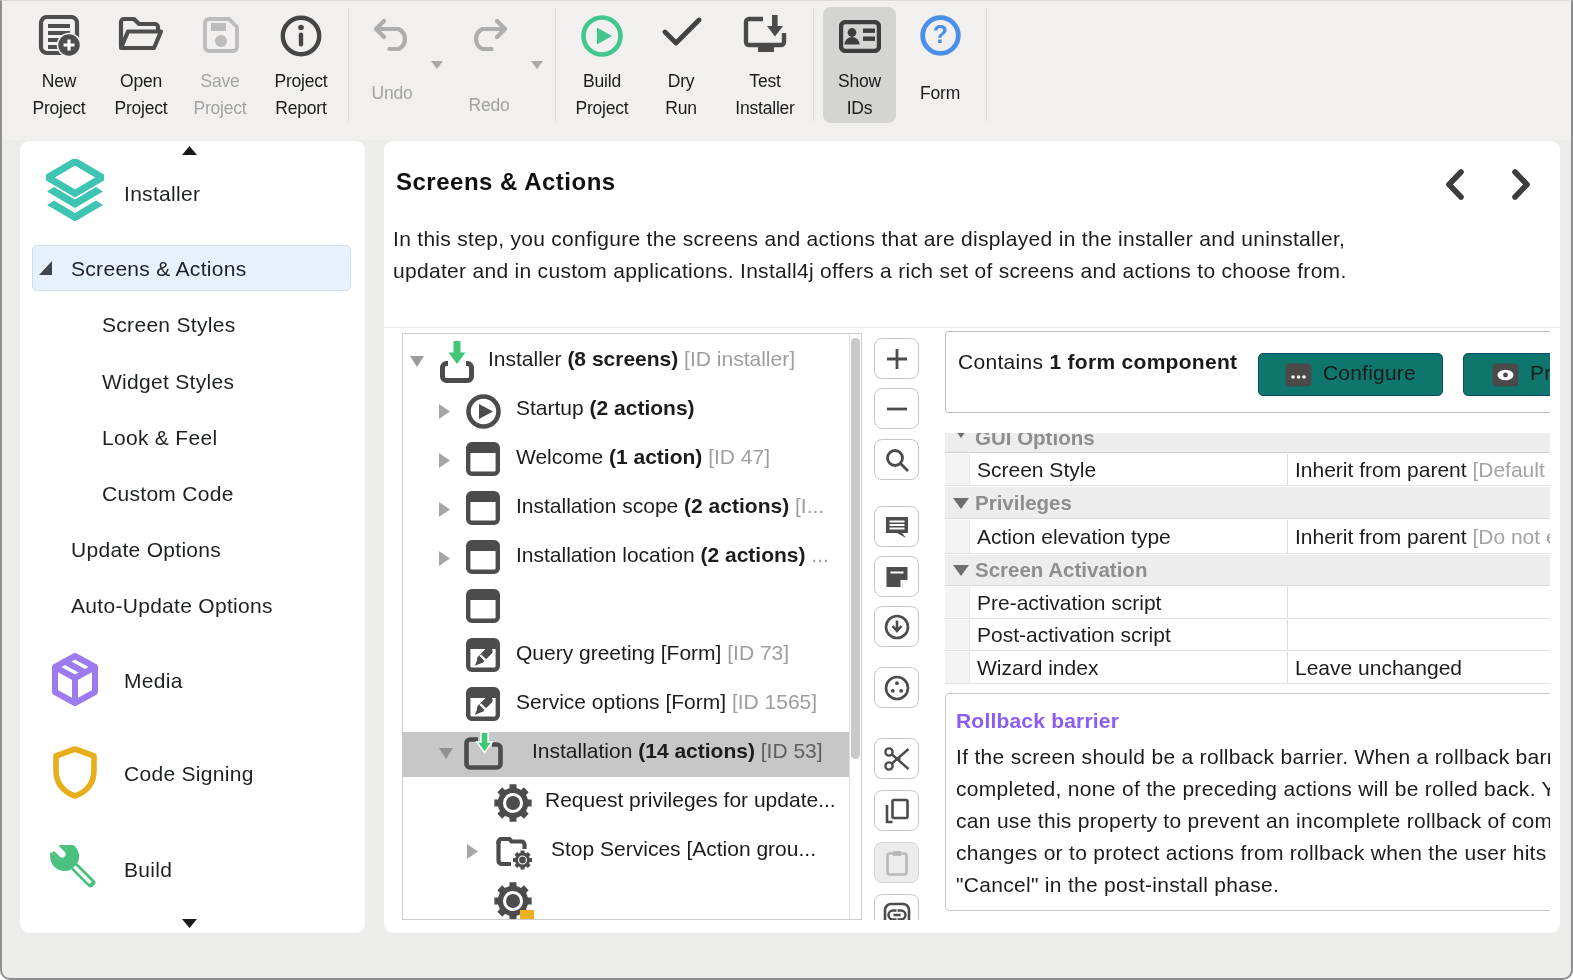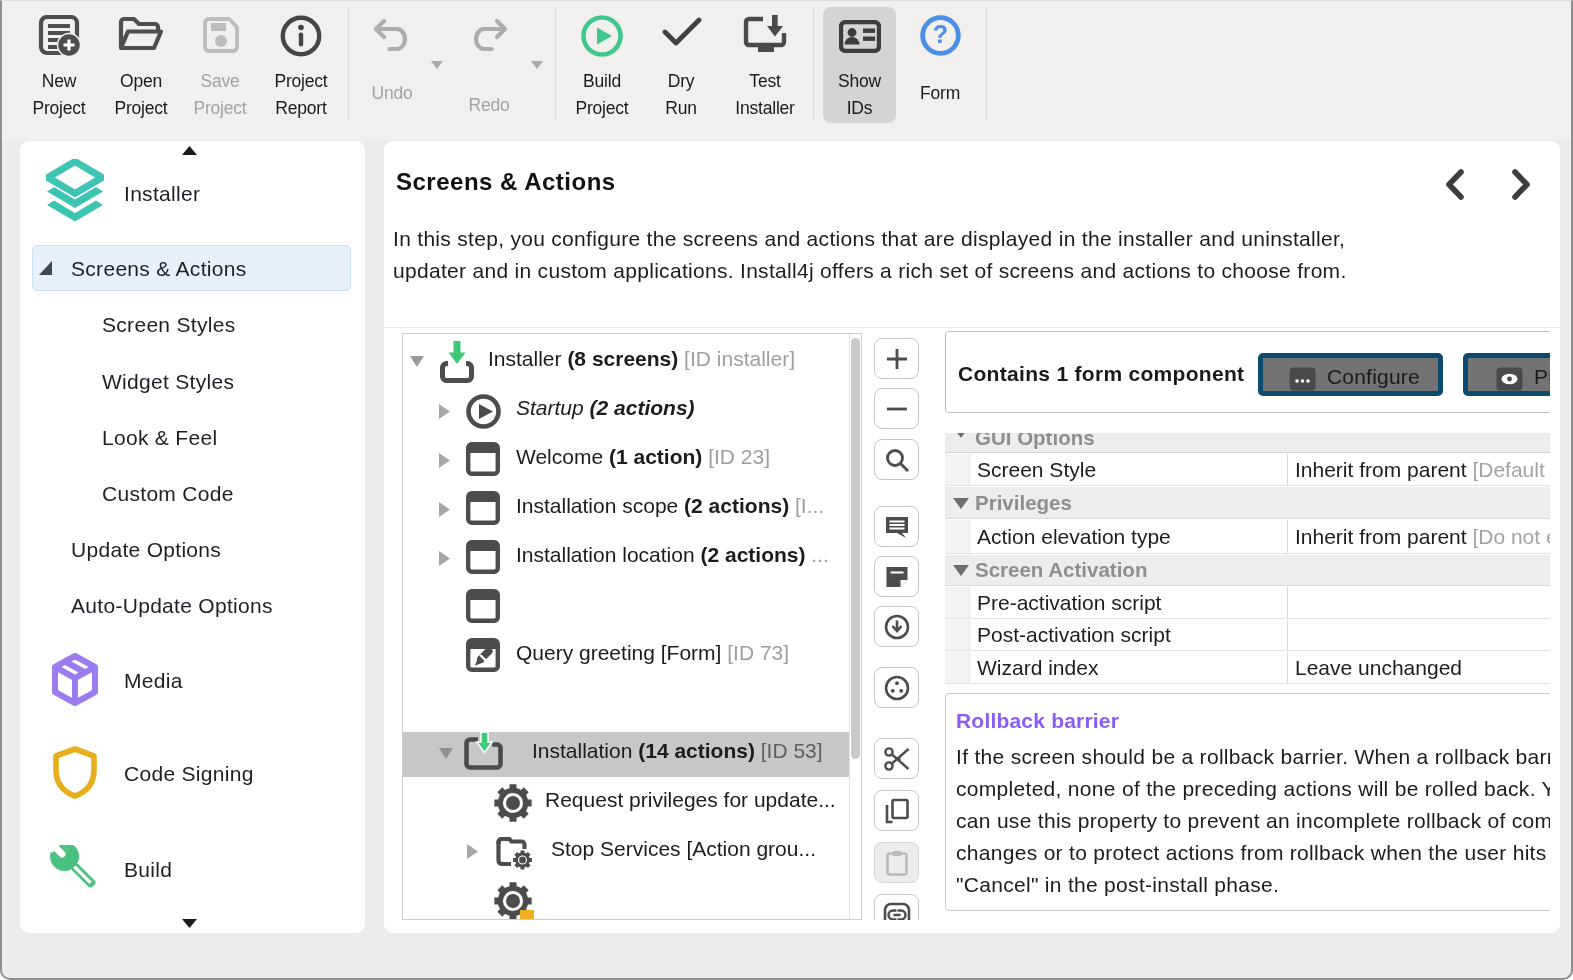--- a/index.html
+++ b/index.html
@@ -17,21 +17,21 @@
 .snav { position:absolute; font-size:21px; color:#1d2025; letter-spacing:0.3px; white-space:nowrap; }
 #mainp { position:absolute; left:382px; top:140px; width:1176px; height:792px; background:#fff; border-radius:9px; overflow:hidden; }
 #treebox { position:absolute; left:18px; top:192px; width:460px; height:587px; border:1px solid #cccccc; overflow:hidden; background:#fff;}
 .trow { position:absolute; left:0; width:446px; height:49px; }
 .tlab { position:absolute; font-size:21px; color:#1c1c1c; white-space:nowrap; letter-spacing:0; top:50%; transform:translateY(-52%); margin-top:-4px; }
 .gray { color:#9e9e9e; }
 .exp { position:absolute; }
 .vbtn { position:absolute; left:0; width:45px; height:41px; background:#fff; border:1.5px solid #c5c5c5; border-radius:8px; }
 .vbtn svg { position:absolute; left:50%; top:50%; transform:translate(-50%,-50%); }
 #rightcol { position:absolute; left:561px; top:190px; width:605px; height:602px; overflow:hidden; }
-.pbtn { position:absolute; height:43px; background:#737373; border:5px solid #0c4a6e; border-radius:5px; }
+.pbtn { position:absolute; height:43px; background:#0f766e; border:1px solid #0c4a6e; border-radius:5px; }
 .prow { position:absolute; left:0; width:700px; }
 .plab { position:absolute; left:33px; top:50%; transform:translateY(-50%); font-size:21px; color:#1d1d1d; letter-spacing:0; white-space:nowrap;}
 .pval { position:absolute; left:351px; top:50%; transform:translateY(-50%); font-size:21px; color:#1d1d1d; letter-spacing:0; white-space:nowrap;}
 .phdr { position:absolute; left:31px; top:50%; transform:translateY(-50%); font-size:20.5px; font-weight:bold; color:#8e8e8e; letter-spacing:0; white-space:nowrap;}
 .ptri { position:absolute; left:9px; width:0; height:0; border-left:8px solid transparent; border-right:8px solid transparent; border-top:11px solid #6e6e6e; }
 .gutter { position:absolute; left:0; top:0; width:26px; height:100%; background:#f3f3f3; border-right:1px solid #e7e7e7; }
 .colsep { position:absolute; left:343px; top:0; width:1px; height:100%; background:#d9d9d9; }
 .dline { white-space:nowrap; font-size:21px; color:#1c1c1c; letter-spacing:0.3px; line-height:32px; }
 </style>
 </head>
@@ -220,40 +220,40 @@
           </svg>
         <svg class="exp" style="left:37px; top:3px;" width="34" height="42" viewBox="0 0 34 42">
           <rect x="2.5" y="22.5" width="29" height="17" rx="4" fill="none" stroke="#4c4c4c" stroke-width="5"></rect>
           <rect x="8" y="19" width="18" height="7" fill="#fff"></rect>
           <rect x="13.5" y="0" width="7" height="13" fill="#3ec878"></rect>
           <path d="M8.5 11.5 h17 L17 23 z" fill="#3ec878"></path>
         </svg>
         <div class="tlab" style="left:85px;">Installer <b>(8 screens)</b><span class="gray"> [ID installer]</span></div>
       </div>
 
-      <div class="trow" style="top:53px;font-style:italic;">
+      <div class="trow" style="top:53px;">
         <svg class="exp" style="left:36px; top:17px;" width="11" height="15" viewBox="0 0 11 15">
             <path d="M0 0 V15 L11 7.5 z" fill="#a6a6a6"></path>
           </svg>
         <svg class="exp" style="left:63px; top:7px;" width="35" height="35" viewBox="0 0 35 35">
           <circle cx="17.5" cy="17.5" r="15" fill="none" stroke="#4c4c4c" stroke-width="4.6"></circle>
           <path d="M13 10 L27 17.5 L13 25 z" fill="#4c4c4c"></path>
         </svg>
         <div class="tlab" style="left:113px;">Startup <b>(2 actions)</b></div>
       </div>
 
       <div class="trow" style="top:102px;">
         <svg class="exp" style="left:36px; top:17px;" width="11" height="15" viewBox="0 0 11 15">
             <path d="M0 0 V15 L11 7.5 z" fill="#a6a6a6"></path>
           </svg>
         <svg class="exp" style="left:63px; top:6px;" width="34" height="34" viewBox="0 0 34 34">
           <rect x="2.2" y="2.2" width="29.6" height="29.6" rx="3.6" fill="none" stroke="#4c4c4c" stroke-width="4.4"></rect>
           <path d="M2 11 V6.5 A4.5 4.5 0 0 1 6.5 2 h21 A4.5 4.5 0 0 1 32 6.5 V11 z" fill="#4c4c4c"></path>
         </svg>
-        <div class="tlab" style="left:113px;">Welcome <b>(1 action)</b><span class="gray"> [ID 23]</span></div>
+        <div class="tlab" style="left:113px;">Welcome <b>(1 action)</b><span class="gray"> [ID 47]</span></div>
       </div>
 
       <div class="trow" style="top:151px;">
         <svg class="exp" style="left:36px; top:17px;" width="11" height="15" viewBox="0 0 11 15">
             <path d="M0 0 V15 L11 7.5 z" fill="#a6a6a6"></path>
           </svg>
         <svg class="exp" style="left:63px; top:6px;" width="34" height="34" viewBox="0 0 34 34">
           <rect x="2.2" y="2.2" width="29.6" height="29.6" rx="3.6" fill="none" stroke="#4c4c4c" stroke-width="4.4"></rect>
           <path d="M2 11 V6.5 A4.5 4.5 0 0 1 6.5 2 h21 A4.5 4.5 0 0 1 32 6.5 V11 z" fill="#4c4c4c"></path>
         </svg>
@@ -282,20 +282,30 @@
         <svg class="exp" style="left:63px; top:6px;" width="34" height="34" viewBox="0 0 34 34">
           <rect x="2.2" y="2.2" width="29.6" height="29.6" rx="3.6" fill="none" stroke="#4c4c4c" stroke-width="4.4"></rect>
           <path d="M2 11 V6.5 A4.5 4.5 0 0 1 6.5 2 h21 A4.5 4.5 0 0 1 32 6.5 V11 z" fill="#4c4c4c"></path>
           <path d="M22.7 13.2 L15 20.9" stroke="#4c4c4c" stroke-width="7.6" stroke-linecap="round"></path>
           <path d="M12.6 18.3 L8.9 27.7 L18.3 24 z" fill="#4c4c4c"></path>
           <path d="M14.2 17 l5.4 5.4" stroke="#fff" stroke-width="2.4"></path>
         </svg>
         <div class="tlab" style="left:113px;">Query greeting [Form]<span class="gray"> [ID 73]</span></div>
       </div>
 
+      <div class="trow" style="top:347px;">
+        <svg class="exp" style="left:63px; top:6px;" width="34" height="34" viewBox="0 0 34 34">
+          <rect x="2.2" y="2.2" width="29.6" height="29.6" rx="3.6" fill="none" stroke="#4c4c4c" stroke-width="4.4"></rect>
+          <path d="M2 11 V6.5 A4.5 4.5 0 0 1 6.5 2 h21 A4.5 4.5 0 0 1 32 6.5 V11 z" fill="#4c4c4c"></path>
+          <path d="M22.7 13.2 L15 20.9" stroke="#4c4c4c" stroke-width="7.6" stroke-linecap="round"></path>
+          <path d="M12.6 18.3 L8.9 27.7 L18.3 24 z" fill="#4c4c4c"></path>
+          <path d="M14.2 17 l5.4 5.4" stroke="#fff" stroke-width="2.4"></path>
+        </svg>
+        <div class="tlab" style="left:113px;">Service options [Form]<span class="gray"> [ID 1565]</span></div>
+      </div>
 
       <div class="trow" style="top:396px;">
         <svg class="exp" style="left:36px; top:18px;" width="14" height="11" viewBox="0 0 14 11">
             <path d="M0 0 H14 L7 11 z" fill="#909090"></path>
           </svg>
         <svg class="exp" style="left:61px; top:2px;" width="40" height="40" viewBox="0 0 40 40">
           <path d="M14 7.5 H6 A3.5 3.5 0 0 0 2.5 11 v21 A3.5 3.5 0 0 0 6 35.5 h27 a3.5 3.5 0 0 0 3.5 -3.5 v-16 a3.5 3.5 0 0 0 -3.5 -3.5 h-5" fill="none" stroke="#4c4c4c" stroke-width="4.6" stroke-linejoin="round"></path>
           <rect x="17" y="0" width="7" height="11.5" fill="#3ec878" stroke="#fff" stroke-width="1.6"></rect>
           <path d="M12.8 10 h15.4 L20.5 20.5 z" fill="#3ec878" stroke="#fff" stroke-width="1.6"></path>
           <rect x="17.8" y="1" width="5.4" height="10" fill="#3ec878"></rect>
@@ -413,21 +423,21 @@
       <div class="vbtn" style="top:556px;">
           <svg width="28" height="26" viewBox="0 0 28 26">
             <rect x="2" y="2" width="24" height="22" rx="6" fill="none" stroke="#4c4c4c" stroke-width="2.6"></rect>
             <path d="M13.5 8.5 h-3.5 a4.5 4.5 0 0 0 0 9 h3.5 M14.5 8.5 h3.5 a4.5 4.5 0 0 1 0 9 h-3.5 M10.5 13 h7" fill="none" stroke="#4c4c4c" stroke-width="2.5"></path>
           </svg>
         </div>
     </div>
     <div id="rightcol">
 
       <div style="position:absolute; left:0; top:0; width:700px; height:82px; background:#fff; border:1px solid #bdbdbd; border-radius:4px;">
-        <div style="position:absolute; left:12px; top:30px; font-size:21px; color:#1a1a1a; letter-spacing:0.3px; white-space:nowrap;font-weight:bold;">Contains <b>1 form component</b></div>
+        <div style="position:absolute; left:12px; top:18px; font-size:21px; color:#1a1a1a; letter-spacing:0.3px; white-space:nowrap;">Contains <b>1 form component</b></div>
         <div class="pbtn" style="left:312px; top:21px; width:185px;">
           <svg style="position:absolute; left:26px; top:9px;" width="27" height="24" viewBox="0 0 27 24">
               <rect x="0.5" y="0.5" width="26" height="23" rx="4" fill="#4a4a4a"></rect>
               <circle cx="8" cy="14" r="1.8" fill="#fff"></circle>
               <circle cx="13.5" cy="14" r="1.8" fill="#fff"></circle>
               <circle cx="19" cy="14" r="1.8" fill="#fff"></circle>
             </svg>
           <div style="position:absolute; left:64px; top:7px; font-size:21px; color:#1a1a1a; letter-spacing:0.2px;">Configure</div>
         </div>
         <div class="pbtn" style="left:517px; top:21px; width:190px;">

